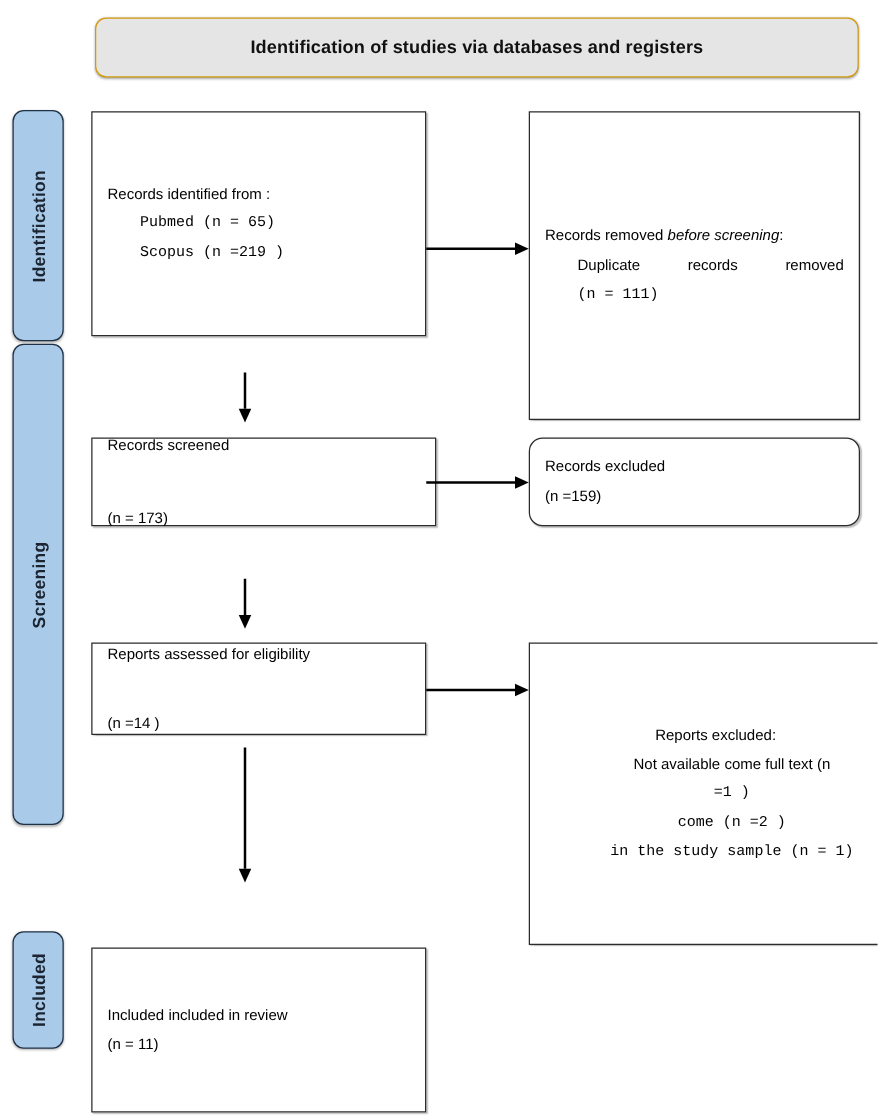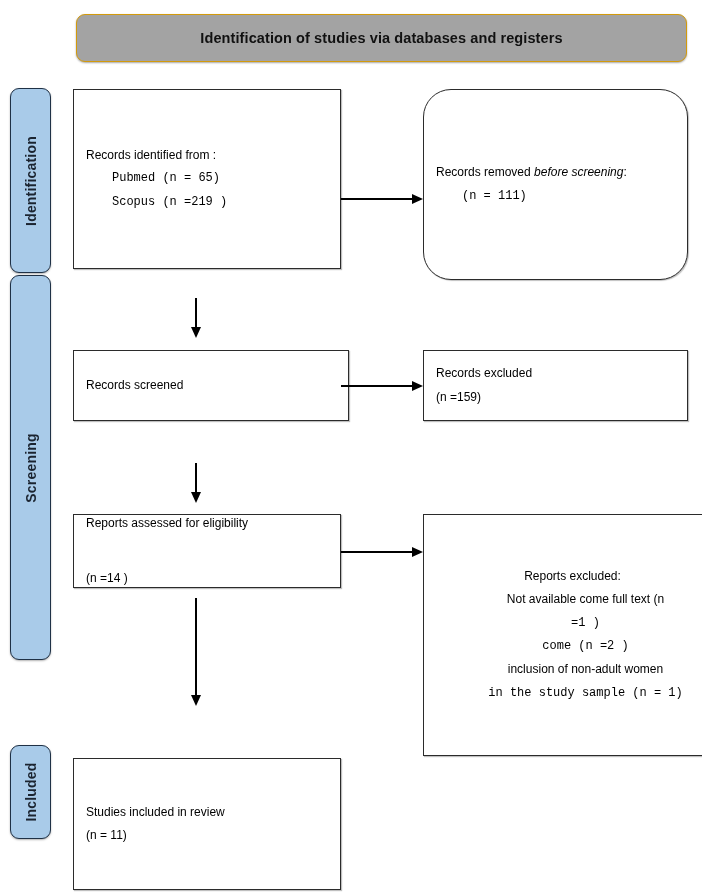--- a/index.html
+++ b/index.html
@@ -22,21 +22,21 @@
     height: 894px;
   }
 
   
   .banner {
     position: absolute;
     left: 76px;
     top: 14px;
     width: 611px;
     height: 48px;
-    background: #a3a3a3;
+    background: #e5e5e5;
     border: 1px solid #D39A0B;
     border-radius: 9px;
     box-shadow: 0 1px 2px rgba(0,0,0,0.35);
     display: flex;
     align-items: center;
     justify-content: center;
     box-sizing: border-box;
   }
   .banner-text {
     font-size: 14.5px;
@@ -100,22 +100,22 @@
   }
   em.ital { font-style: italic; }
 
   
   #box-identified   { left: 73px; top: 89px;  width: 268px; height: 180px; }
   #box-screened     { left: 73px; top: 350px; width: 276px; height: 71px; gap: 35px;  }
   #box-eligibility  { left: 73px; top: 514px; width: 268px; height: 74px; gap: 32px;  }
   #box-included     { left: 73px; top: 758px; width: 268px; height: 132px; }
 
   
-  #box-removed      { left: 423px; top: 89px;  width: 265px; height: 191px; border-radius: 28px; }
-  #box-rec-excluded { left: 423px; top: 350px; width: 265px; height: 71px;  }
+  #box-removed      { left: 423px; top: 89px;  width: 265px; height: 247px; }
+  #box-rec-excluded { left: 423px; top: 350px; width: 265px; height: 71px; border-radius: 11px;  }
   #box-rep-excluded { left: 423px; top: 514px; width: 299px; height: 242px; align-items: center; }
 
   
   .arrow-v, .arrow-h { position: absolute; }
   .arrow-v .shaft {
     position: absolute;
     left: 0; top: 0;
     width: 2px;
     background: #000000;
   }
@@ -178,48 +178,49 @@
   </div>
 
   <div class="fbox" id="box-identified">
     <p>Records identified from :</p>
     <p class="indent">Pubmed (n = 65)</p>
     <p class="indent">Scopus (n =219 )</p>
   </div>
 
   <div class="fbox" id="box-removed">
     <p><span>Records removed </span><em class="ital">before screening</em><span>:</span></p>
+    <p class="just">Duplicate records removed</p>
     <p class="indent">(n = 111)</p>
   </div>
 
   <div class="fbox" id="box-screened">
     <p>Records screened</p>
+    <p>(n = 173)</p>
   </div>
 
   <div class="fbox" id="box-rec-excluded">
     <p>Records excluded</p>
     <p>(n =159)</p>
   </div>
 
   <div class="fbox" id="box-eligibility">
     <p>Reports assessed for eligibility</p>
     <p>(n =14 )</p>
   </div>
 
   <div class="fbox" id="box-rep-excluded">
     <p>Reports excluded:</p>
     <p class="just">Not available come full text (n</p>
     <p class="indent">=1 )</p>
     <p class="indent">come (n =2 )</p>
-    <p class="just">inclusion of non-adult women</p>
     <p class="indent">in the study sample (n = 1)</p>
   </div>
 
   <div class="fbox" id="box-included">
-    <p>Studies included in review</p>
+    <p>Included included in review</p>
     <p>(n = 11)</p>
   </div>
 
   <div class="arrow-v" id="arrow-ident-to-screened">
     <div class="shaft"></div>
     <div class="head"></div>
   </div>
   <div class="arrow-v" id="arrow-screened-to-reports">
     <div class="shaft"></div>
     <div class="head"></div>

